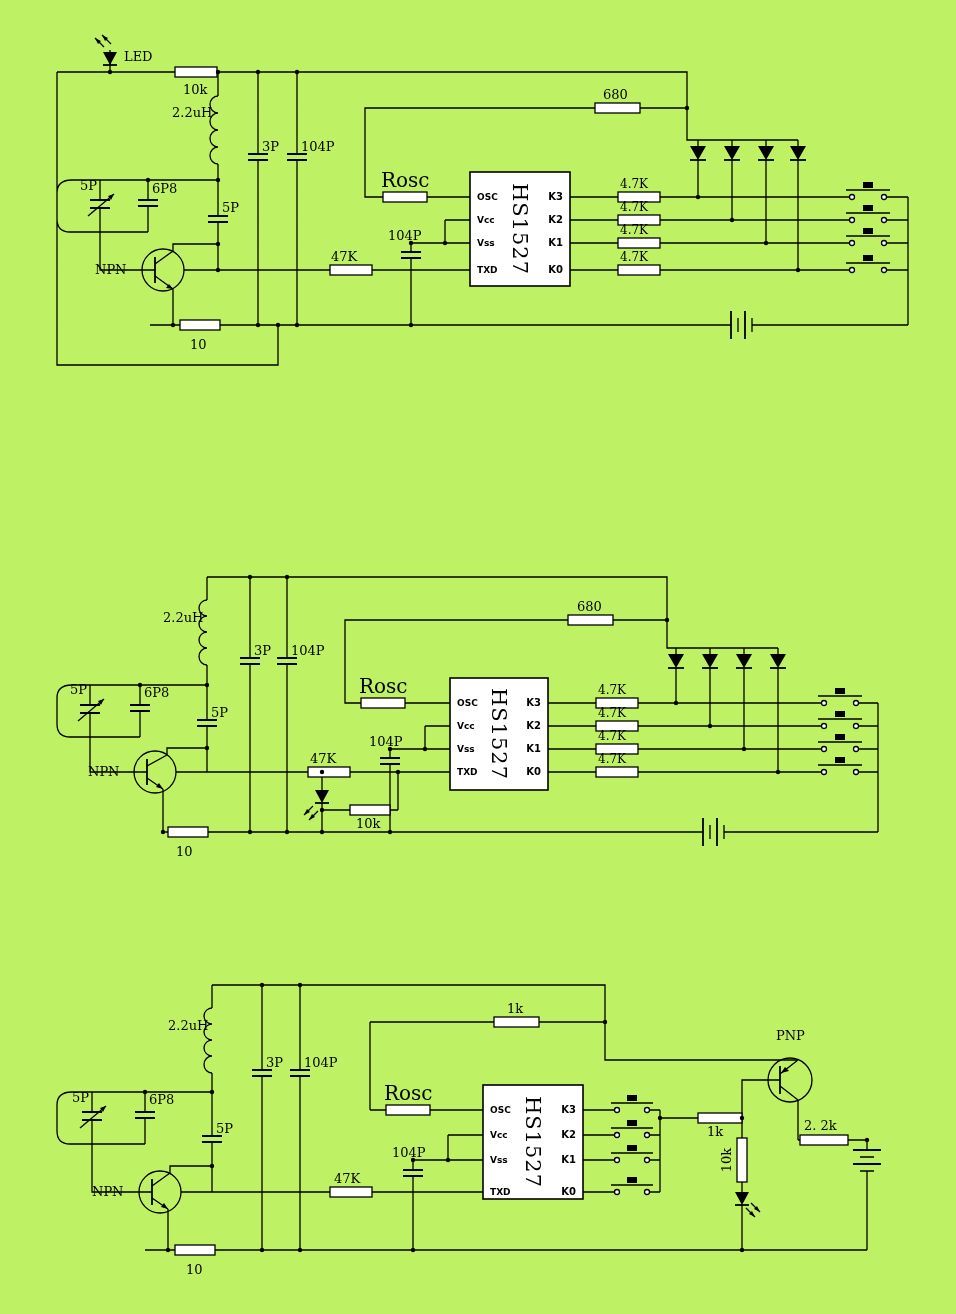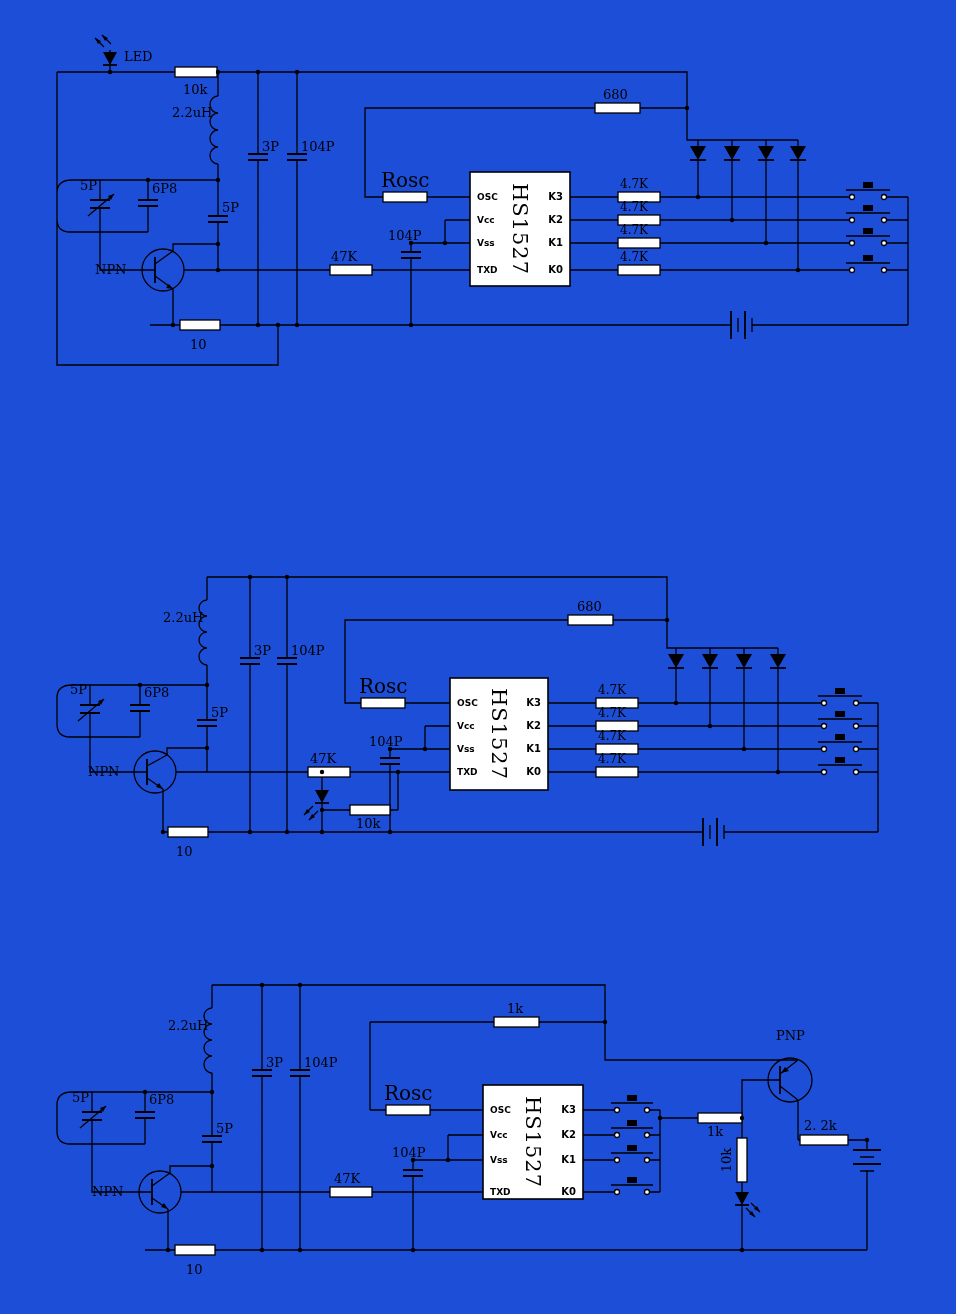--- a/index.html
+++ b/index.html
@@ -1,16 +1,16 @@
 <!DOCTYPE html>
 <html><head>
 <meta charset="utf-8">
 <style>
   html,body{margin:0;padding:0;background:#fff}
-  .stage{position:relative;width:956px;height:1314px;background:#1d4ed8;overflow:hidden}
+  .stage{position:relative;width:956px;height:1314px;background:#bef264;overflow:hidden}
   svg{position:absolute;left:0;top:0}
   .w{stroke:#000;stroke-width:1.3;fill:none}
   .w2{stroke:#000;stroke-width:1.8;fill:none}
   .box{fill:#fff;stroke:#000;stroke-width:1.3}
   .chip{fill:#fff;stroke:#000;stroke-width:1.6}
   .dot{fill:#000;stroke:none}
   .fill{fill:#000;stroke:none}
   text{fill:#000;font-family:"DejaVu Serif",serif}
   .lbl{font-size:13px}
   .sm{font-size:12px}

